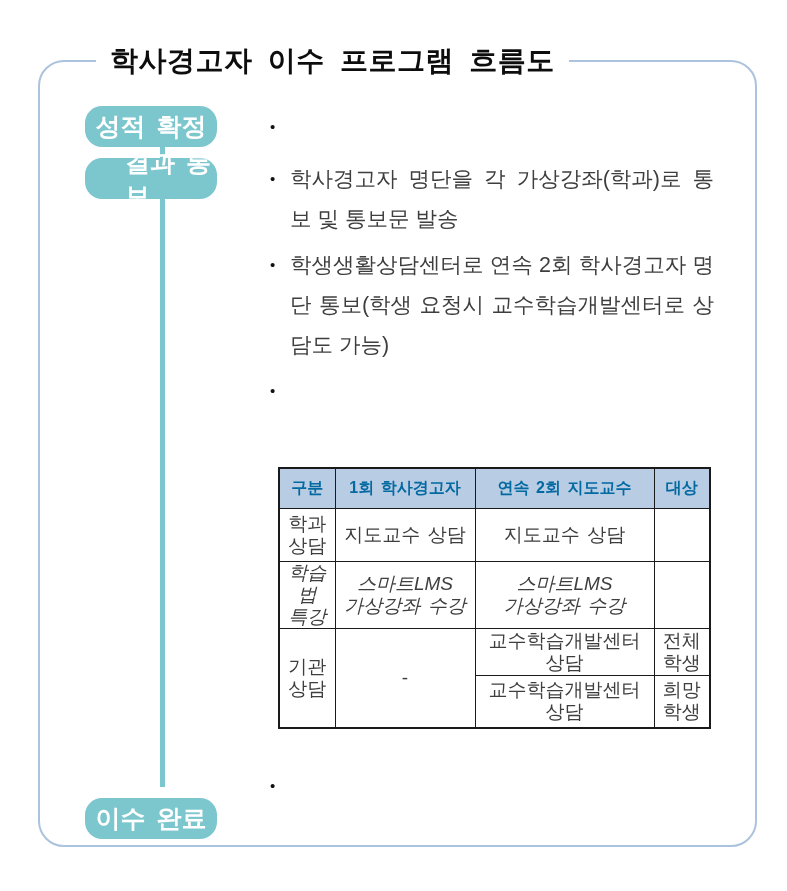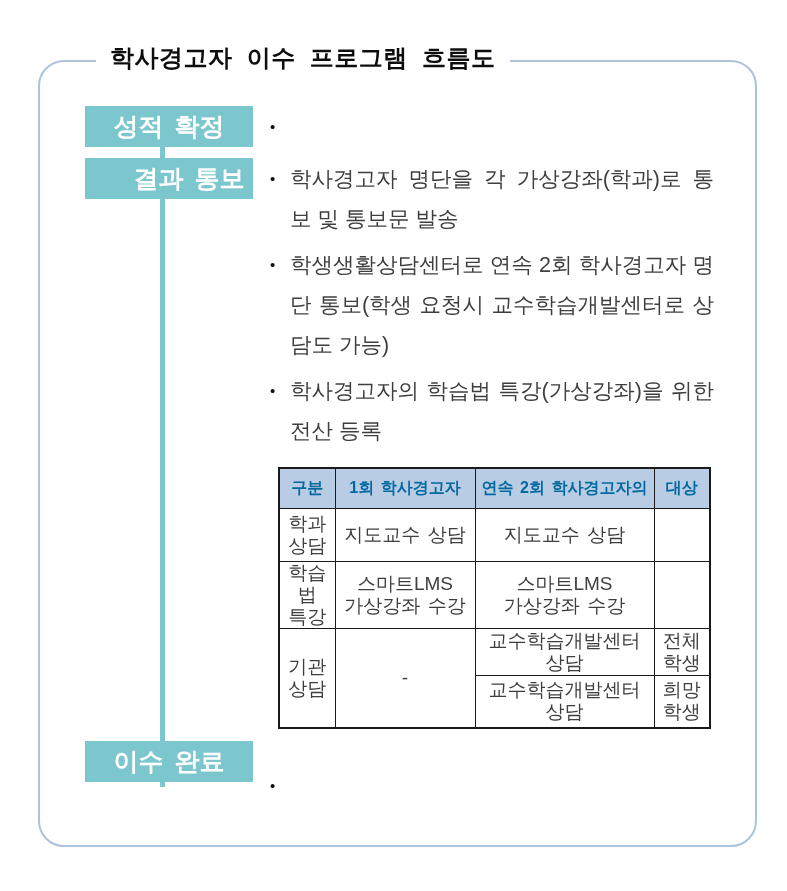--- a/index.html
+++ b/index.html
@@ -14,40 +14,40 @@
   body{font-family:"Liberation Sans","DejaVu Sans",sans-serif;color:var(--ink);}
   .canvas{position:relative;width:787px;height:891px;background:#fff;overflow:hidden;}
 
   .frame{
     position:absolute;left:38px;top:60px;width:719px;height:787px;
     border:2px solid var(--border-blue);border-radius:26px;background:transparent;
   }
   .title{
     position:absolute;left:96px;top:42px;
     background:#fff;padding:0 14px;
-    font-size:24px;font-weight:bold;color:#0d0d0d;
+    font-size:28px;font-weight:bold;color:#0d0d0d;
     letter-spacing:0.5px;word-spacing:7px;white-space:nowrap;
   }
 
   .vline{
     position:absolute;left:160px;top:127px;width:5px;height:660px;
     background:var(--accent-teal);
   }
 
   .step{
-    position:absolute;left:85px;width:168px;height:41px;
-    background:var(--accent-teal);border-radius:0;
+    position:absolute;left:85px;width:132px;height:41px;
+    background:var(--accent-teal);border-radius:17px;
     display:flex;align-items:center;justify-content:center;
     color:#fff;font-size:25px;font-weight:bold;word-spacing:4px;
     z-index:2;
   }
   .step1{top:106px;}
   .step2{top:158px;padding-left:40px;}
   .step3{top:444px;}
-  .step4{top:741px;}
+  .step4{top:798px;}
 
   .bullets{position:absolute;left:262px;width:452px;list-style:none;z-index:2;}
   .bullets li{
     position:relative;padding-left:28px;
     font-size:21.5px;line-height:40px;color:var(--ink);
     text-align:justify;word-break:break-all;
     margin-bottom:6px;
   }
   .bullets li .dot{
     position:absolute;left:8px;top:0;
@@ -69,21 +69,21 @@
   table.prog{border-width:2.5px;}
   table.prog th{
     background:var(--table-header-bg);
     font-weight:bold;color:#0369a1;height:40px;
     text-align:center;vertical-align:middle;font-size:16px;word-spacing:2px;
   }
   table.prog td{
     text-align:center;vertical-align:middle;
     white-space:pre-line;line-height:22px;word-spacing:2px;
   }
-  .rh1{height:53px;margin-top:20px;} .rh2{height:50px;} .rh3{height:47px;} .rh4{height:53px;}
+  .rh1{height:53px;margin-top:20px;} .rh2{height:50px;font-style:italic;} .rh3{height:47px;} .rh4{height:53px;}
   td.squish{line-height:15px;}
 </style>
 </head>
 <body>
 
 <div class="canvas">
 
   <div class="frame"></div>
 
   <div class="title">학사경고자  이수  프로그램  흐름도</div>
@@ -110,36 +110,35 @@
     <li>
       <span class="dot">•</span>
       <span class="txt">학사경고자 명단을 각 가상강좌(학과)로 통보 및 통보문 발송</span>
     </li>
     <li>
       <span class="dot">•</span>
       <span class="txt">학생생활상담센터로 연속 2회 학사경고자 명단 통보(학생 요청시 교수학습개발센터로 상담도 가능)</span>
     </li>
     <li>
       <span class="dot">•</span>
-      <span class="txt">학사경고자의 학습법 특강(가상강좌)을 위한 전산 등록</span>
     </li>
   </ul>
 
   <table class="prog">
     <colgroup>
       <col style="width:56px">
         <col style="width:140px">
         <col style="width:179px">
         <col style="width:56px">
     </colgroup>
     <thead>
       <tr>
         <th>구분</th>
         <th>1회 학사경고자</th>
-        <th>연속 2회 학사경고자의</th>
+        <th>연속 2회 지도교수</th>
         <th>대상</th>
       </tr>
     </thead>
     <tbody>
       <tr class="rh1">
         <td class="squish">학과
 상담</td>
         <td>지도교수 상담</td>
         <td>지도교수 상담</td>
         <td></td>

